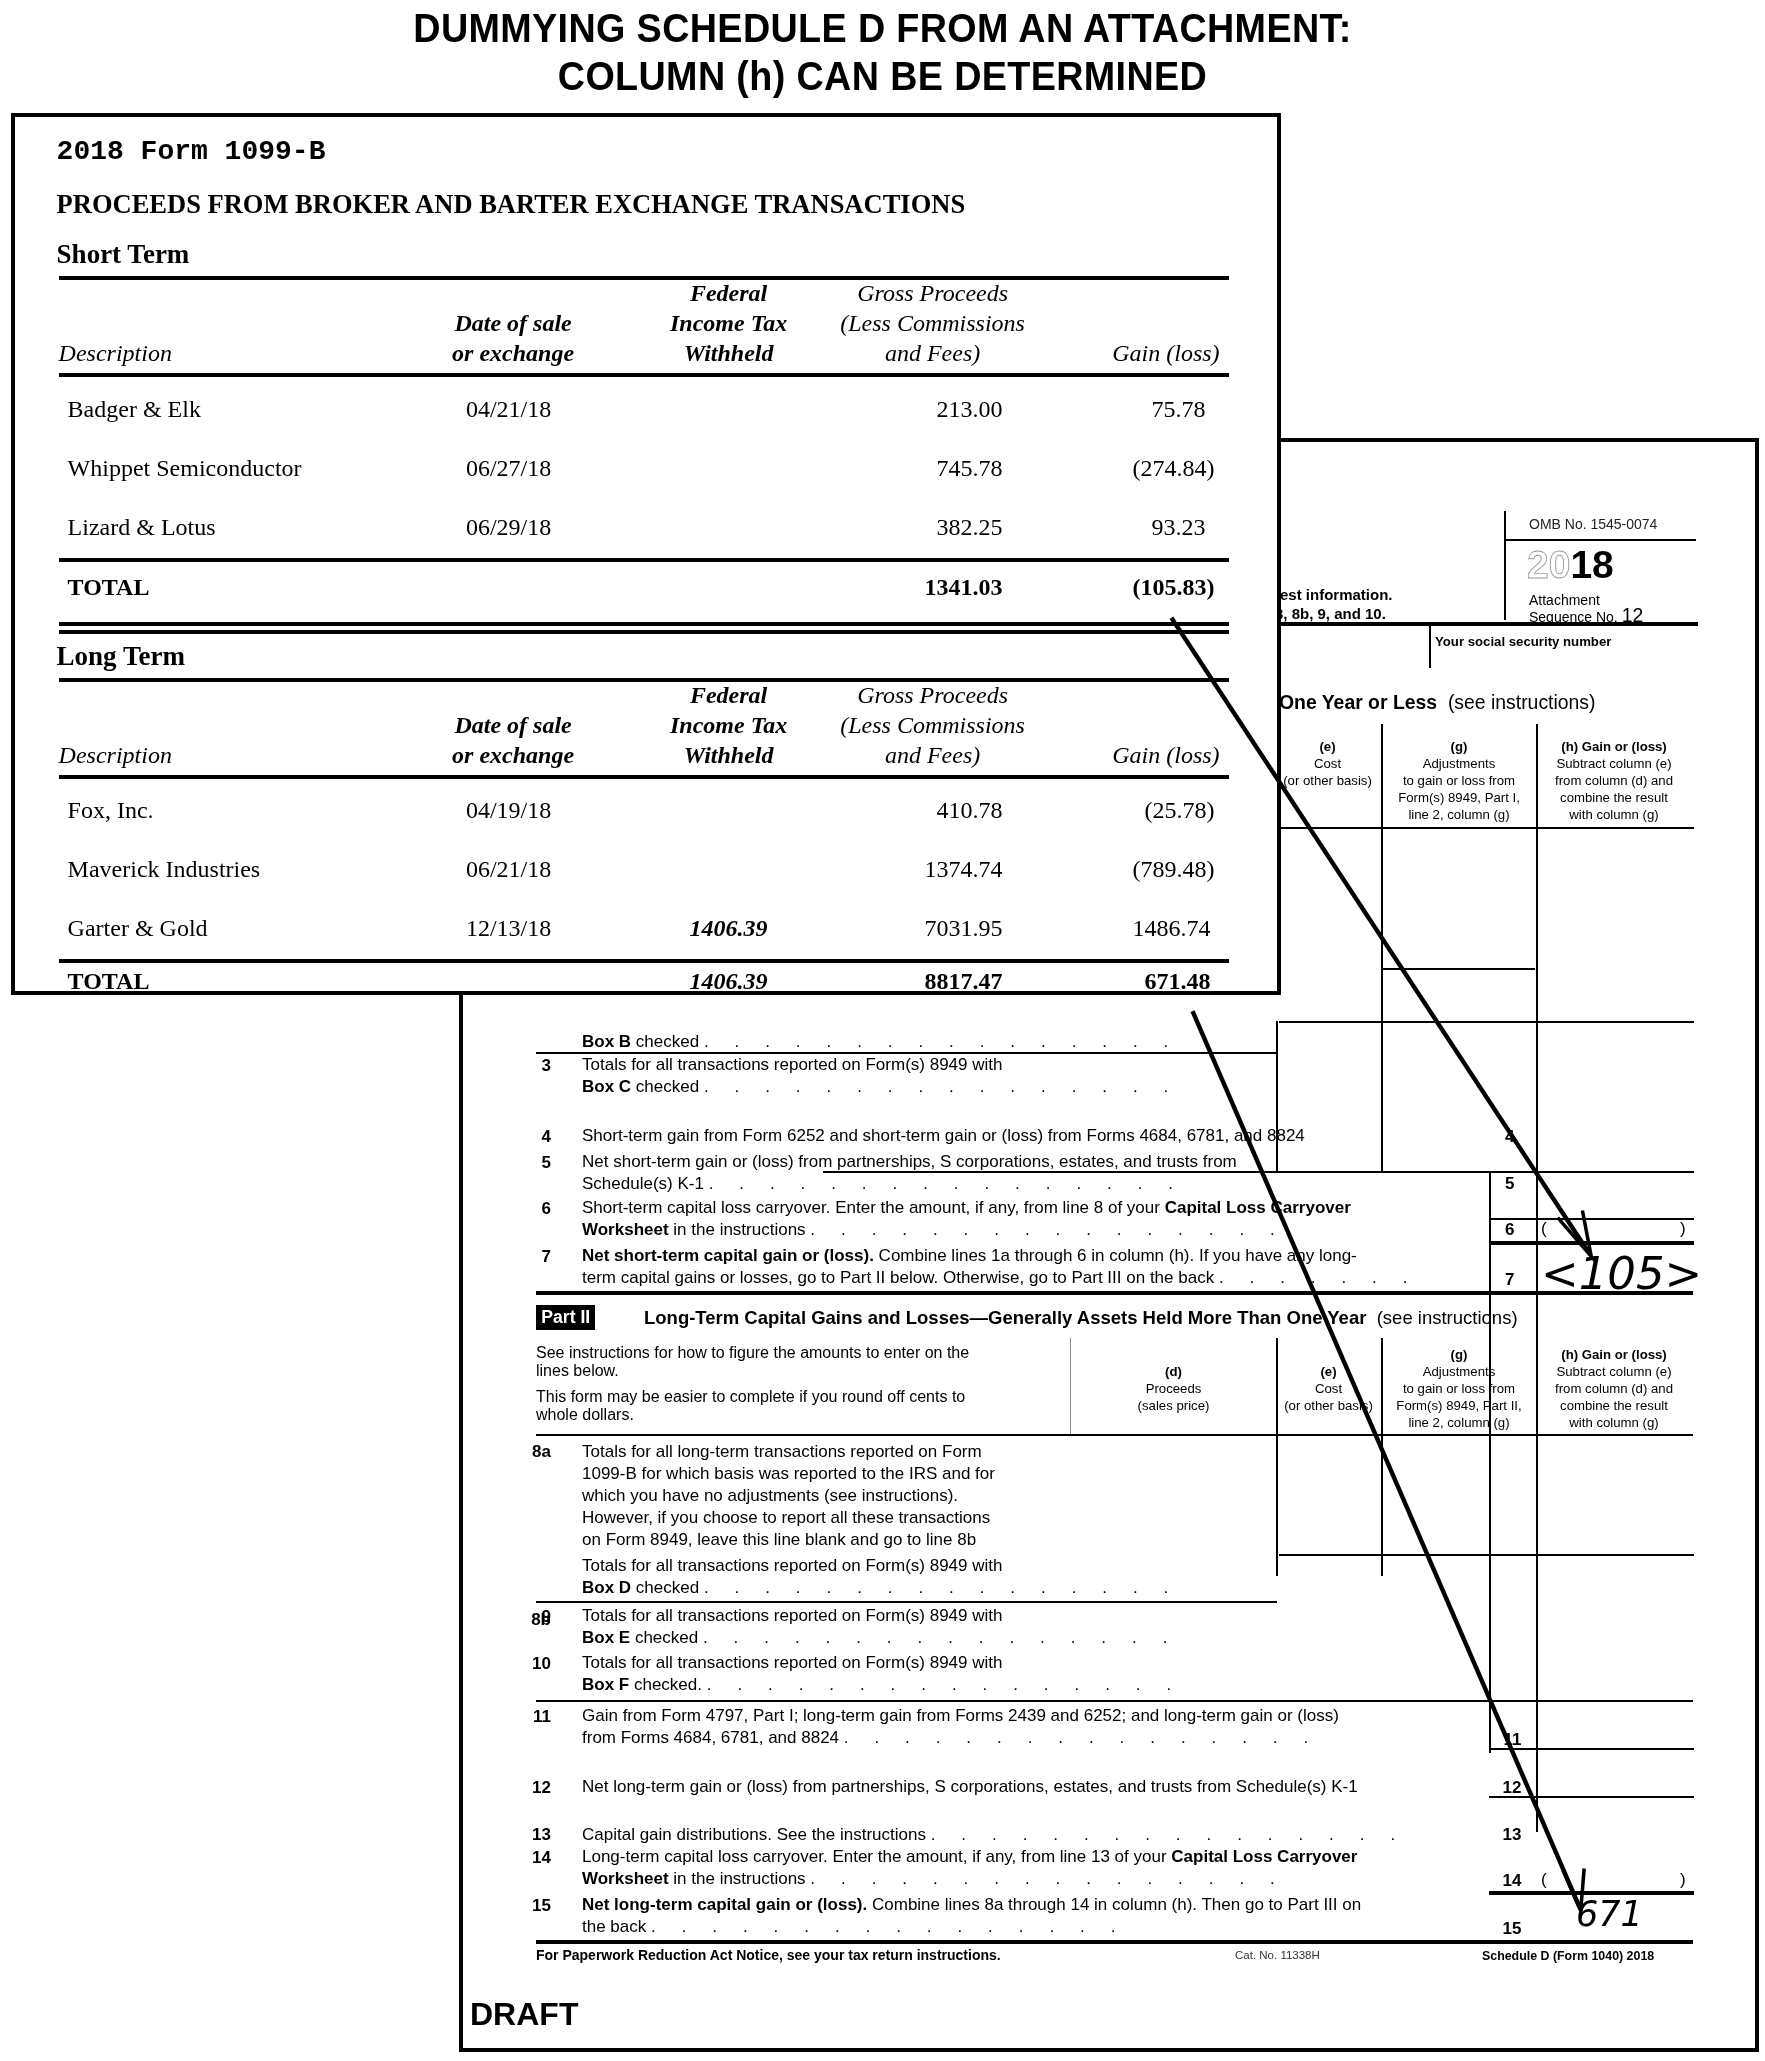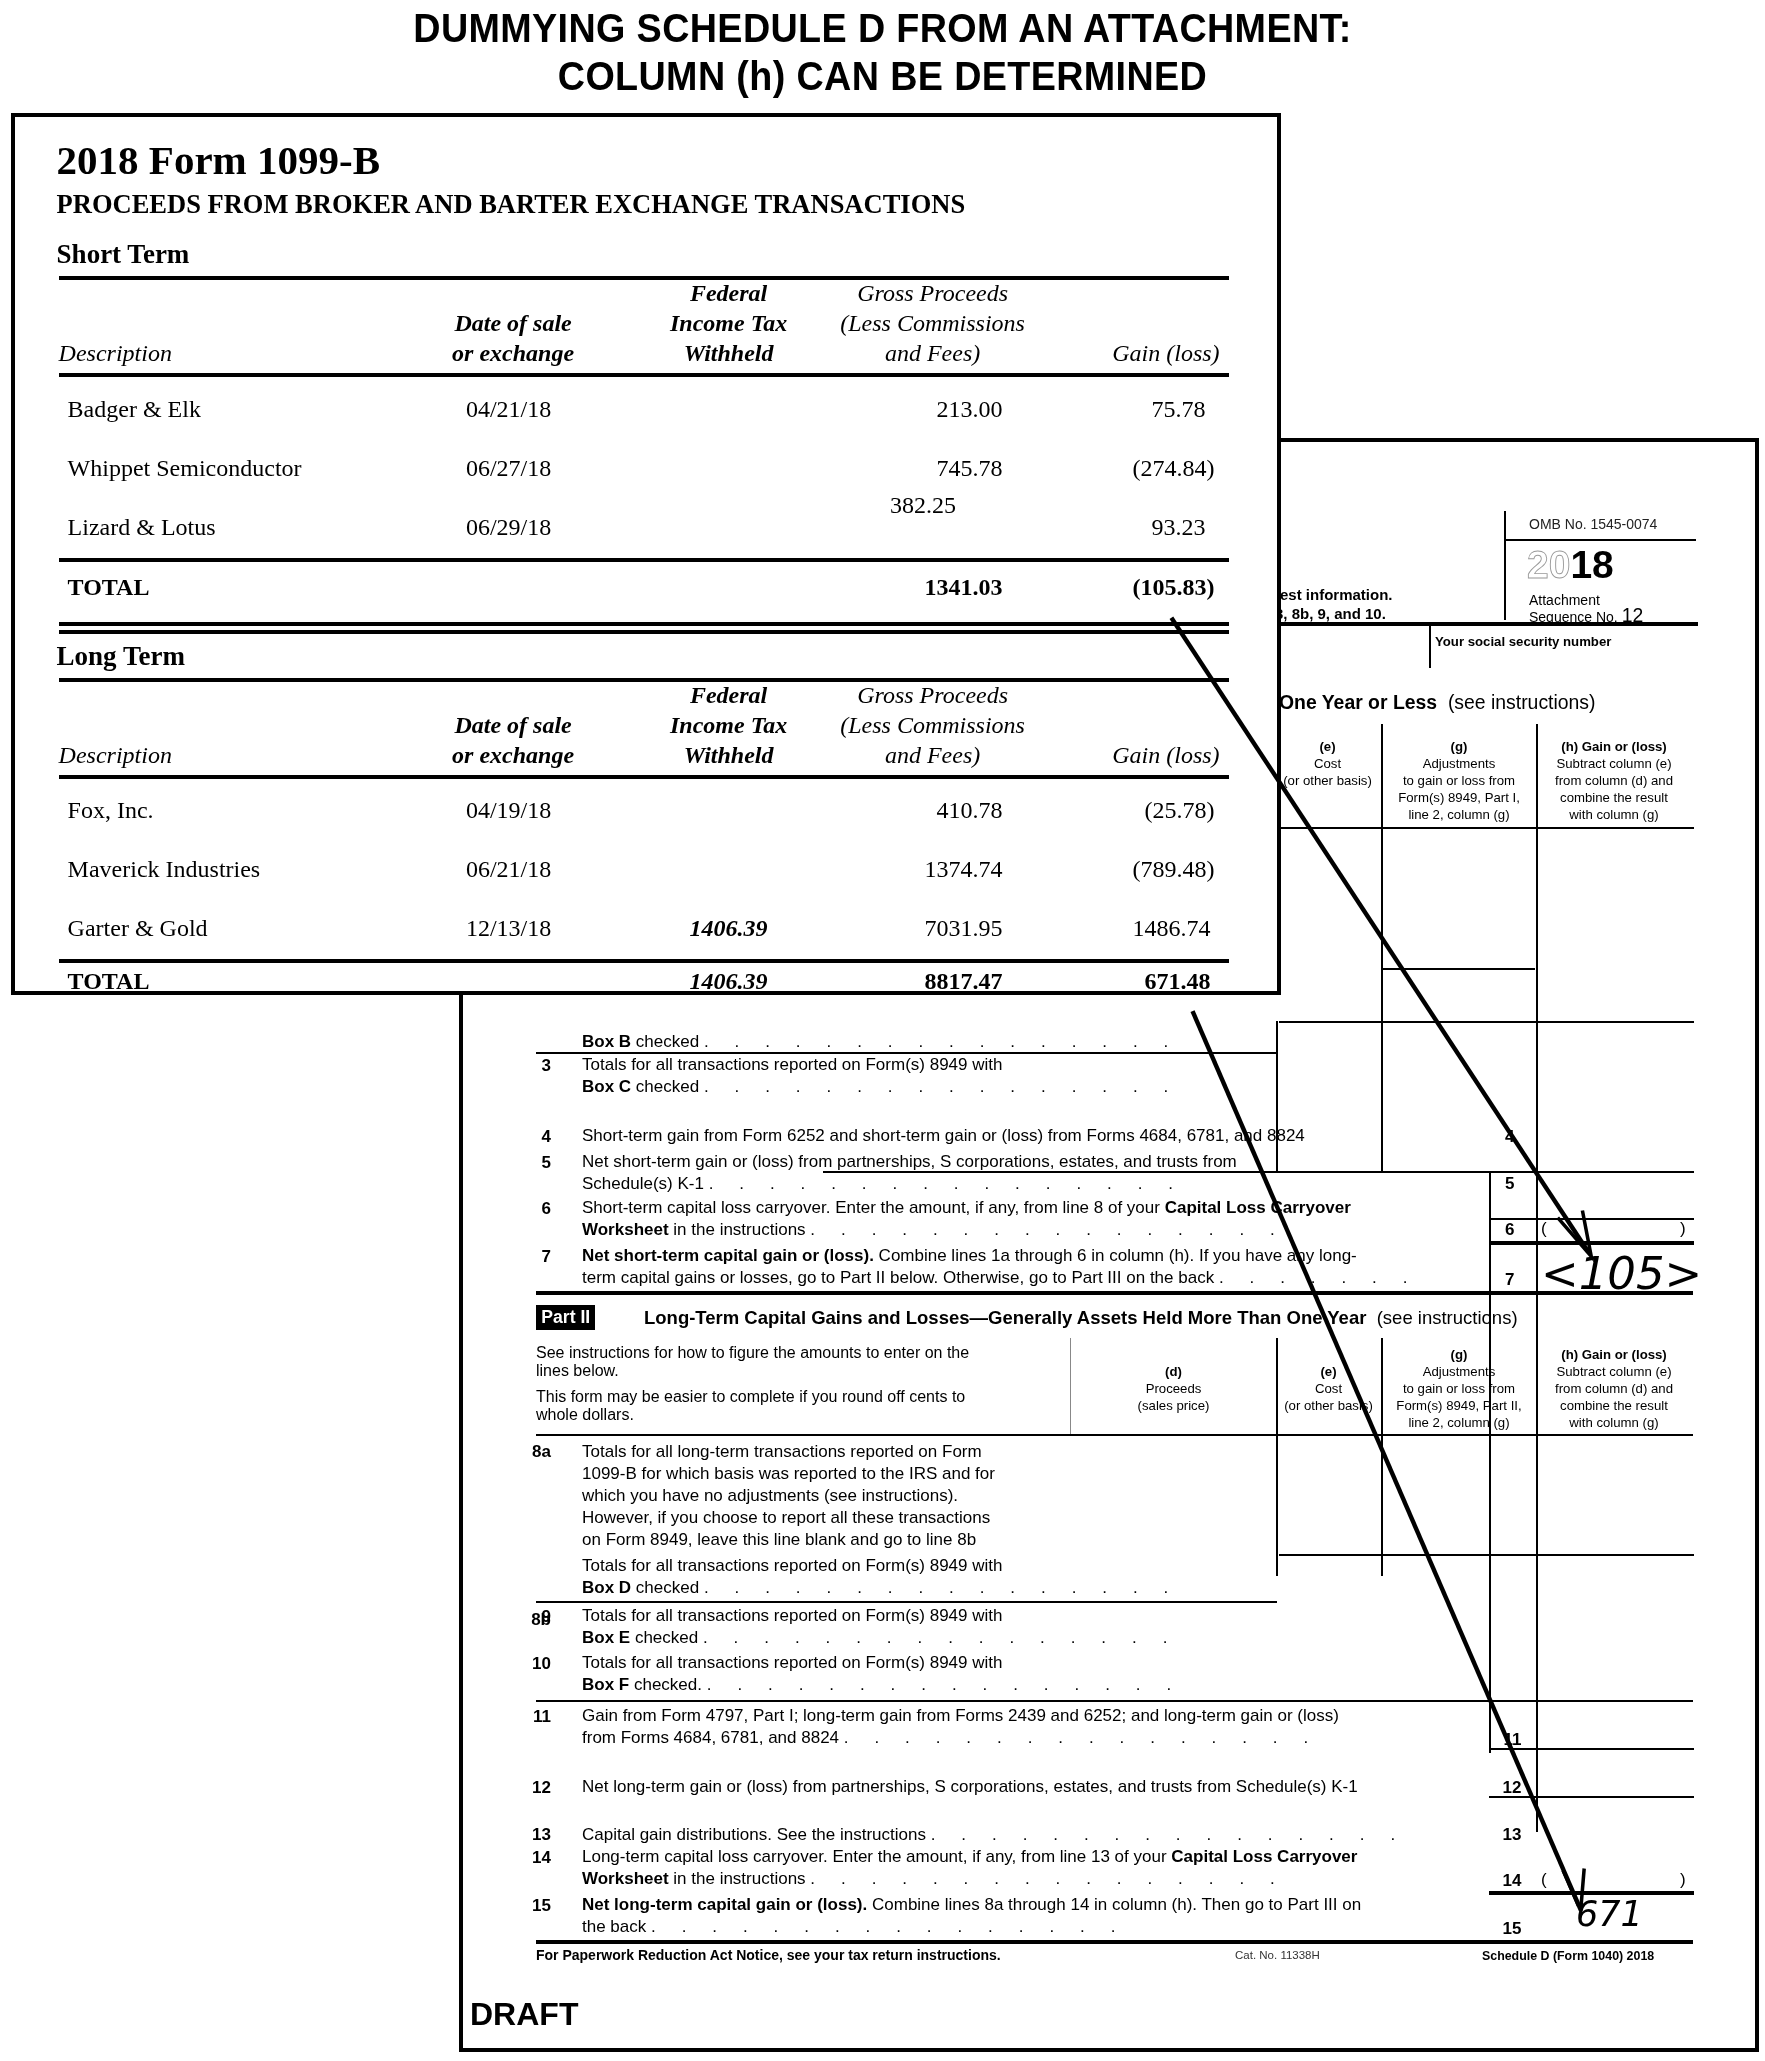--- a/index.html
+++ b/index.html
@@ -17,21 +17,21 @@
   .sd-txt { font-size:17px; line-height:22px; }
   .num { position:absolute; font-weight:bold; font-size:17px; text-align:right; width:35px; }
   .bold { font-weight:bold; }
   .colhdr { position:absolute; text-align:center; font-size:13.2px; line-height:17px; }
   .dots { letter-spacing:10.6px; }
   .hand { font-family:"DejaVu Sans", sans-serif; font-style:italic; font-weight:normal; }
   .partbox { position:absolute; background:#000; color:#fff; font-weight:bold; font-size:17.6px; padding:1.8px 5.3px; }
 
   
   .f1099 { position:absolute; left:10.6px; top:113px; width:1270px; height:882px; border:4.4px solid #000; box-sizing:border-box; background:#fff; font-family:"Liberation Serif", serif; }
-  .f1099 .h1 { position:absolute; left:42px; top:19.4px; font-size:41px; font-weight:bold; }
+  .f1099 .h1 { position:absolute; left:42px; top:19.4px; font-size:28px; font-weight:bold;font-family:Liberation Mono, monospace; }
   .f1099 .h2 { position:absolute; left:42px; top:72px; font-size:26.5px; font-weight:bold; }
   .f1099 .sect { position:absolute; left:42px; font-size:27px; font-weight:bold; }
   .f1099 .rule { position:absolute; left:44px; width:1170px; height:4.4px; background:#000; }
   .f1099 .hdr { position:absolute; font-style:italic; font-size:24px; line-height:30px; text-align:center; }
   .f1099 .cell { position:absolute; font-size:24px; line-height:30px; }
   .f1099 .r { text-align:right; }
   .f1099 .b { font-weight:bold; }
   .f1099 .i { font-style:italic; }
 
   svg.arrows { position:absolute; left:0; top:0; pointer-events:none; }
@@ -273,21 +273,21 @@
   </div>
   <div>
     <div class="cell" style="left:53px; top:336px;">Whippet Semiconductor</div>
     <div class="cell" style="left:406px; top:336px; width:176px; text-align:center;">06/27/18</div>
     <div class="cell r" style="left:829px; top:336px; width:159px;">745.78</div>
     <div class="cell r" style="left:1059px; top:336px; width:141px;">(274.84)</div>
   </div>
   <div>
     <div class="cell" style="left:53px; top:395px;">Lizard &amp; Lotus</div>
     <div class="cell" style="left:406px; top:395px; width:176px; text-align:center;">06/29/18</div>
-    <div class="cell r" style="left:829px; top:373px; width:159px;text-align:center;">382.25</div>
+    <div class="cell r" style="left:829px; top:395px; width:159px;">382.25</div>
     <div class="cell r" style="left:1059px; top:395px; width:132px;">93.23</div>
   </div>
   <div class="rule" style="top:441px;"></div>
   <div>
     <div class="cell b" style="left:53px; top:455px;">TOTAL</div>
     <div class="cell r b" style="left:829px; top:455px; width:159px;">1341.03</div>
     <div class="cell r b" style="left:1059px; top:455px; width:141px;">(105.83)</div>
   </div>
   <div class="rule" style="top:505px;"></div>
   <div class="rule" style="top:513px;"></div>

